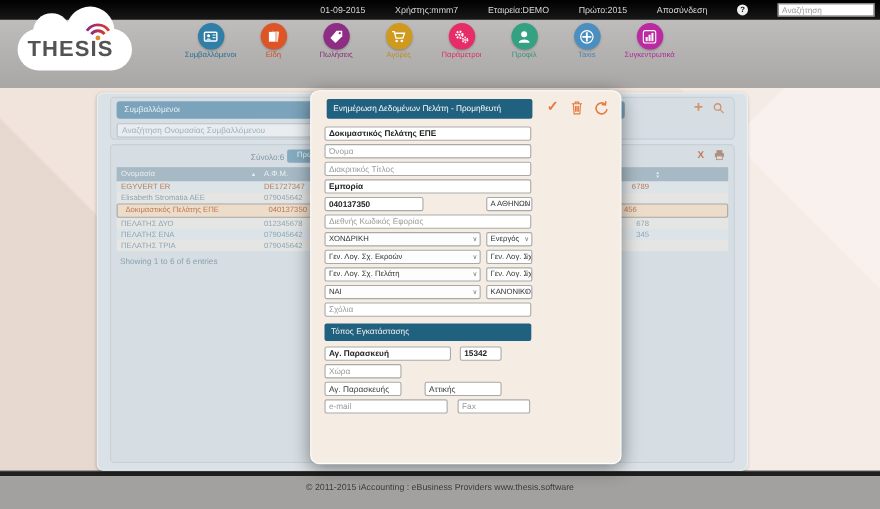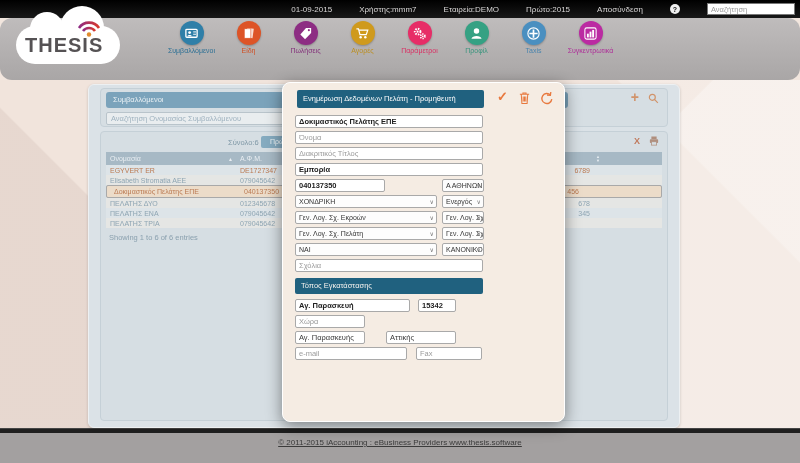--- a/index.html
+++ b/index.html
@@ -14,21 +14,21 @@
             padding-right:5px; color:#d8d6d6; font-size:8px; }
   .logout { cursor:pointer; }
   .help-badge { width:10px; height:10px; border-radius:50%; background:#efefef; color:#111;
                 font-size:7px; font-weight:bold; display:flex; align-items:center; justify-content:center; }
   .tb-search { width:88px; height:12px; border:1px solid #777; background:#fff; font-size:7.5px;
                padding:0 3px; color:#333; font-family:"Liberation Sans",sans-serif; }
   .tb-search::placeholder { color:#9a9a9a; }
 
   
   .header { position:absolute; left:0; top:18px; width:800px; height:62px;
-            background:linear-gradient(#bfbcbc,#a9a6a6);border-radius:12px; }
+            background:linear-gradient(#bfbcbc,#a9a6a6); }
 
   
   .logo { position:absolute; left:16px; top:-6px; width:104px; height:56px; z-index:6; cursor:pointer; }
   .cloud { position:absolute; left:0; top:14px; width:104px; height:38px; background:#fff; border-radius:19px; }
   .cloud:before { content:""; position:absolute; left:14px; top:-14px; width:34px; height:34px;
                   background:#fff; border-radius:50%; }
   .cloud:after  { content:""; position:absolute; left:44px; top:-20px; width:44px; height:44px;
                   background:#fff; border-radius:50%; }
   .logo-text { position:absolute; left:9px; top:22px; z-index:2; font-size:20px; font-weight:bold;
                color:#555254; letter-spacing:1px; }
@@ -133,21 +133,21 @@
          white-space:nowrap; cursor:pointer; }
   .sel-sm { width:42px; }
   .chev { position:absolute; right:2px; top:0; font-size:6px; color:#777; }
   .m-section { width:188px; height:16px; background:#20617f; border-radius:2px; color:#f5f2ee;
                font-size:7.5px; line-height:16px; padding-left:6px; margin:6px 0 5px 0; }
 
   
   .footer { position:absolute; left:0; bottom:0; width:800px; height:35px; }
   .f-dark { height:5px; background:#1f1f1f; border-top:1px solid #454545; }
   .f-gray { height:30px; background:#a3a0a0; display:flex; justify-content:center;
-            padding-top:5px; font-size:8px; color:#3b3b3b;text-decoration:underline; }
+            padding-top:5px; font-size:8px; color:#3b3b3b; }
 
   svg { display:block; }
 </style>
 </head>
 <body>
 
 <div id="root">
 
   <div class="topbar">
     <span>01-09-2015</span>
@@ -375,20 +375,23 @@
         <div class="frow">
             <input class="inp b w-full" value="Εμπορία" style="">
           </div>
         <div class="frow">
           <input class="inp b w-half" value="040137350" style="">
           <div class="sel sel-sm" style="margin-left:52px">
             <span>Α ΑΘΗΝΩΝ</span><span class="chev">∨</span>
           </div>
         </div>
         <div class="frow">
+            <input class="inp w-full" placeholder="Διεθνής Κωδικός Εφορίας" style="">
+          </div>
+        <div class="frow">
           <div class="sel w-sel"><span>ΧΟΝΔΡΙΚΗ</span><span class="chev">∨</span></div>
           <div class="sel sel-sm"><span>Ενεργός</span><span class="chev">∨</span></div>
         </div>
         <div class="frow">
           <div class="sel w-sel"><span>Γεν. Λογ. Σχ. Εκροών</span><span class="chev">∨</span></div>
           <div class="sel sel-sm"><span>Γεν. Λογ. Σχ</span><span class="chev">∨</span></div>
         </div>
         <div class="frow">
           <div class="sel w-sel"><span>Γεν. Λογ. Σχ. Πελάτη</span><span class="chev">∨</span></div>
           <div class="sel sel-sm"><span>Γεν. Λογ. Σχ</span><span class="chev">∨</span></div>

